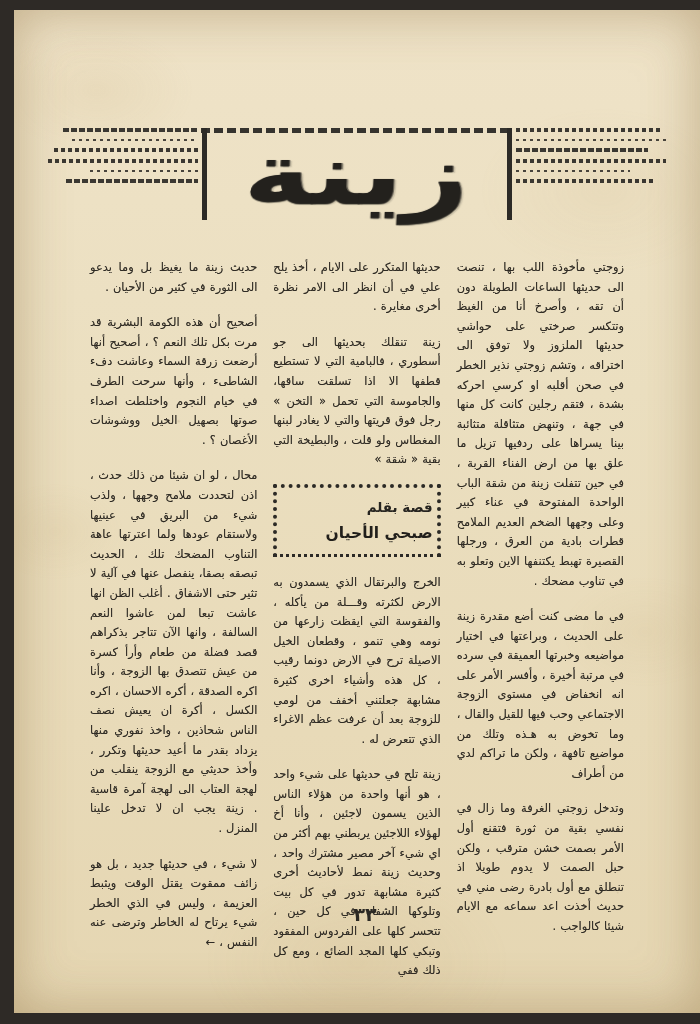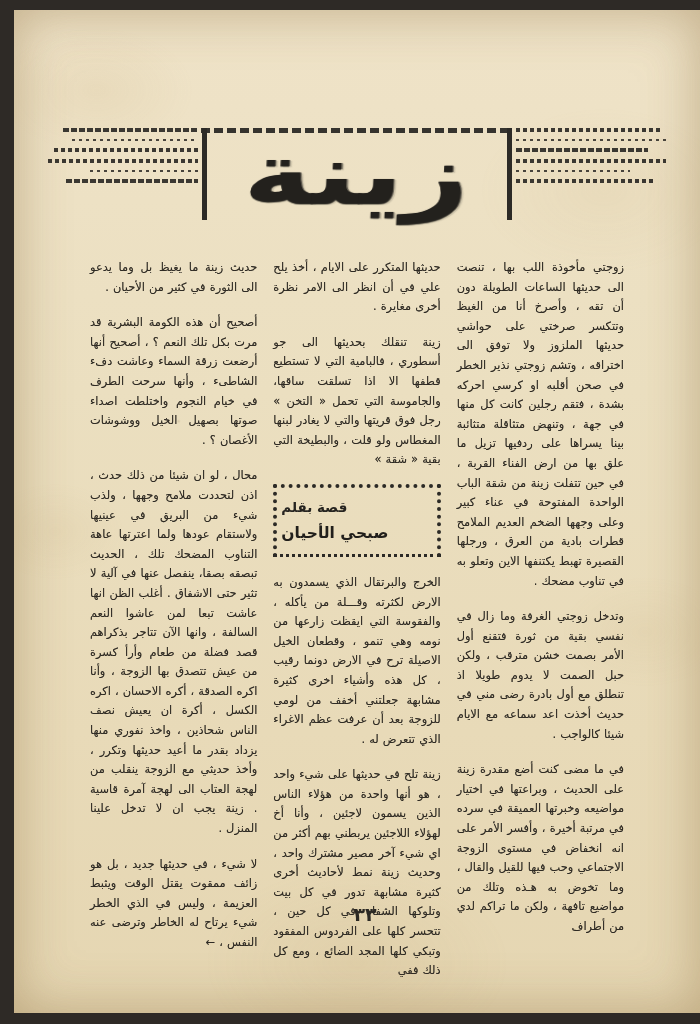--- a/index.html
+++ b/index.html
@@ -204,21 +204,21 @@
   }
 
   
   .byline {
     margin: 12px 0 14px 0;
     padding: 11px 4px 12px 4px;
     border-top: 4px dotted #2c2a26;
     border-bottom: 3px dotted #2c2a26;
     border-right: 4px dotted #2c2a26;
     border-left: 4px dotted #2c2a26;
-    text-align: left;
+    text-align: right;
     position: relative;
   }
   .byline-kicker {
     font-family: "DejaVu Sans", "Liberation Sans", sans-serif;
     font-size: 13.5px;
     color: #262420;
     font-weight: 700;
     letter-spacing: 1px;
     margin-bottom: 9px;
   }
@@ -288,22 +288,22 @@
             <div class="dash-rule dense" style="width:88%"></div>
           </div>
         </div>
 
       </div>
 
       <div class="columns">
 
         <div class="col">
           <p>زوجتي مأخوذة اللب بها ، تنصت الى حديثها الساعات الطويلة دون أن تقه ، وأصرخ أنا من الغيظ وتتكسر صرختي على حواشي حديثها الملزوز ولا توفق الى اختراقه ، وتشم زوجتي نذير الخطر في صحن أقلبه او كرسي احركه بشدة ، فتقم رجلين كانت كل منها في جهة ، وتنهض متثاقلة متثائبة بينا يسراها على ردفيها تزيل ما علق بها من ارض الفناء القربة ، في حين تتفلت زينة من شقة الباب الواحدة المفتوحة في عناء كبير وعلى وجهها الضخم العديم الملامح قطرات بادية من العرق ، ورجلها القصيرة تهبط يكتنفها الاين وتعلو به في تناوب مضحك .</p>
+          <p>في ما مضى كنت أضع مقدرة زينة على الحديث ، وبراعتها في اختيار مواضيعه وخبرتها العميقة في سرده في مرتبة أخيرة ، وأفسر الأمر على انه انخفاض في مستوى الزوجة الاجتماعي وحب فيها للقيل والقال ، وما تخوض به هـذه وتلك من مواضيع تافهة ، ولكن ما تراكم لدي من أطراف</p>
           <p>وتدخل زوجتي الغرفة وما زال في نفسي بقية من ثورة فتقنع أول الأمر بصمت خشن مترقب ، ولكن حبل الصمت لا يدوم طويلا اذ تنطلق مع أول بادرة رضى مني في حديث أخذت اعد سماعه مع الايام شيئا كالواجب .</p>
-          <p>في ما مضى كنت أضع مقدرة زينة على الحديث ، وبراعتها في اختيار مواضيعه وخبرتها العميقة في سرده في مرتبة أخيرة ، وأفسر الأمر على انه انخفاض في مستوى الزوجة الاجتماعي وحب فيها للقيل والقال ، وما تخوض به هـذه وتلك من مواضيع تافهة ، ولكن ما تراكم لدي من أطراف</p>
         </div>
 
         <div class="col">
           <p>حديثها المتكرر على الايام ، أخذ يلح علي في أن انظر الى الامر نظرة أخرى مغايرة .</p>
           <p>زينة تنقلك بحديثها الى جو أسطوري ، فالبامية التي لا تستطيع قطفها الا اذا تسلقت ساقها، والجاموسة التي تحمل « التخن » رجل فوق قريتها والتي لا يغادر لبنها المغطاس ولو قلت ، والبطيخة التي بقية « شقة »</p>
 
           <div class="byline">
             <div class="byline-kicker">قصة بقلم</div>
             <div class="byline-author">صبحي الأحيان</div>
           </div>

